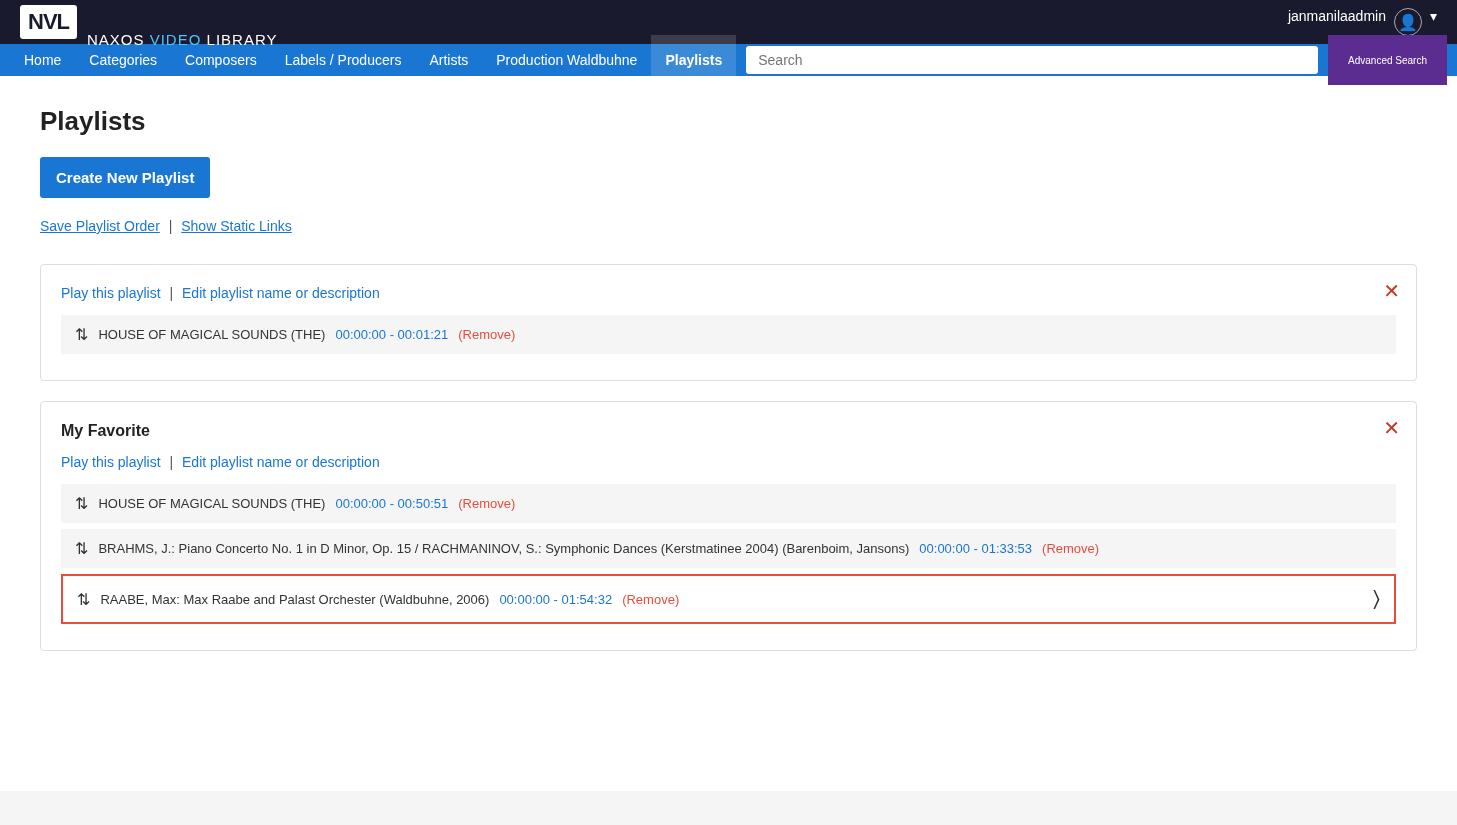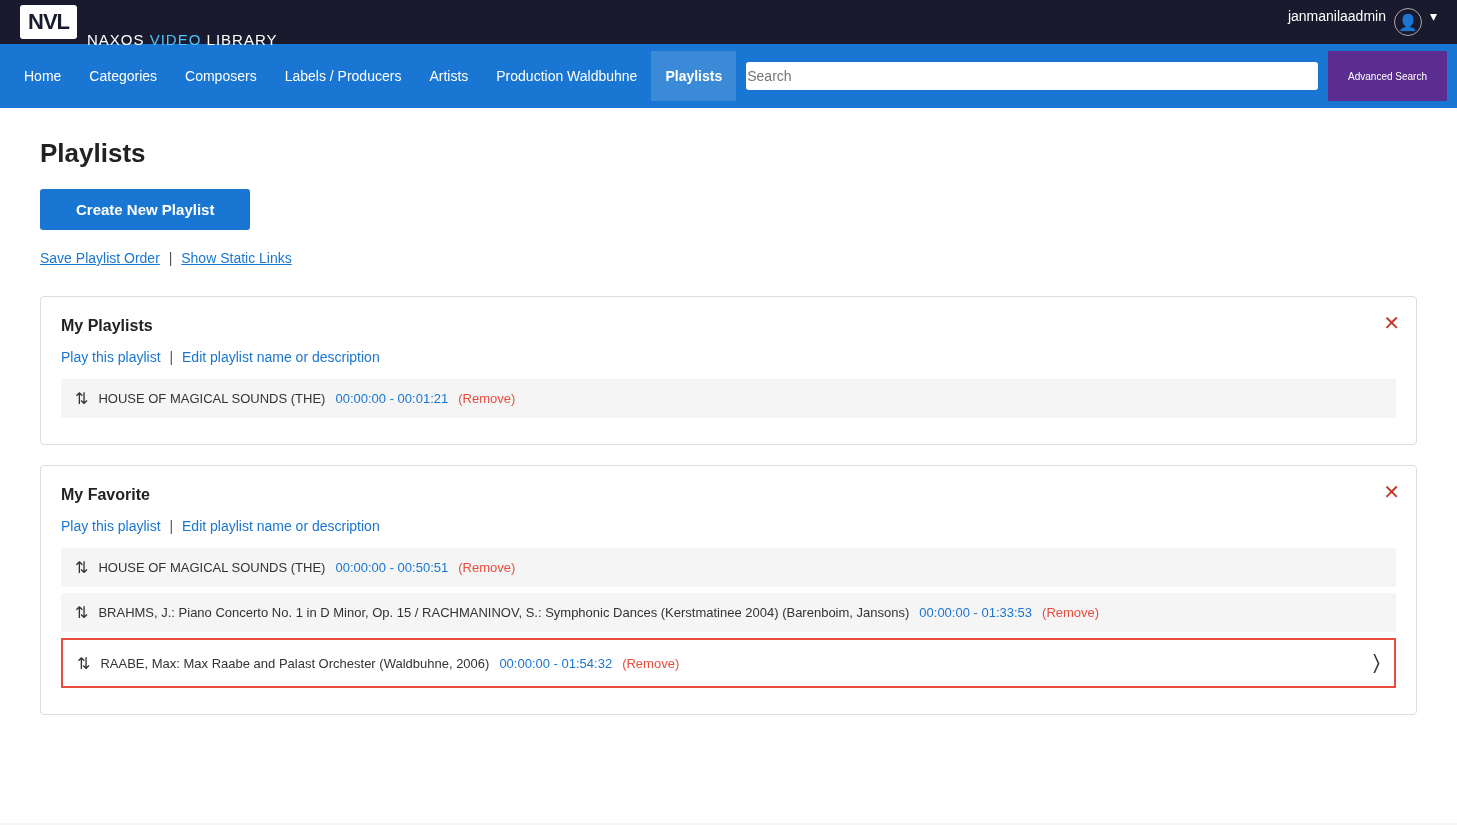--- a/index.html
+++ b/index.html
@@ -55,21 +55,21 @@
       color: white;
       font-size: 16px;
     }
 
     
     .nav-bar {
       background: #1976d2;
       display: flex;
       align-items: center;
       padding: 0 10px;
-      height: 64px;
+      height: 32px;
       gap: 0;
     }
     .nav-item {
       color: white;
       padding: 0 14px;
       height: 50px;
       display: flex;
       align-items: center;
       cursor: pointer;
       font-size: 14px;
@@ -79,21 +79,21 @@
     .nav-item.active {
       background: rgba(255,255,255,0.15);
       font-weight: bold;
     }
     .search-box {
       flex: 1;
       margin: 0 10px;
     }
     .search-box input {
       width: 100%;
-      padding: 6px 1px;
+      padding: 6px 12px;
       border: none;
       border-radius: 3px;
       font-size: 14px;
       outline: none;
       background: white;
     }
     .advanced-search-btn {
       background: #5c2d91;
       color: white;
       border: none;
@@ -115,21 +115,21 @@
       font-size: 26px;
       font-weight: bold;
       color: #222;
       margin-bottom: 20px;
     }
 
     .create-btn {
       background: #1976d2;
       color: white;
       border: none;
-      padding: 12px 36px;
+      padding: 12px 16px;
       font-size: 15px;
       font-weight: bold;
       cursor: pointer;
       border-radius: 3px;
       margin-bottom: 20px;
     }
 
     .links-row {
       margin-bottom: 30px;
       font-size: 14px;
@@ -255,21 +255,20 @@
   <button class="create-btn">Create New Playlist</button>
 
   <div class="links-row">
     <a>Save Playlist Order</a>
     <span class="sep">|</span>
     <a>Show Static Links</a>
   </div>
 
   
   <div class="playlist-card">
-    <div class="card-title">My Playlists</div>
     <button class="close-btn">✕</button>
     <div class="card-links">
       <a>Play this playlist</a>
       <span class="sep">|</span>
       <a>Edit playlist name or description</a>
     </div>
     <div class="playlist-item">
       <span class="drag-icon">⇅</span>
       <span class="item-text">HOUSE OF MAGICAL SOUNDS (THE)</span>
       <span class="item-time">00:00:00 - 00:01:21</span>

